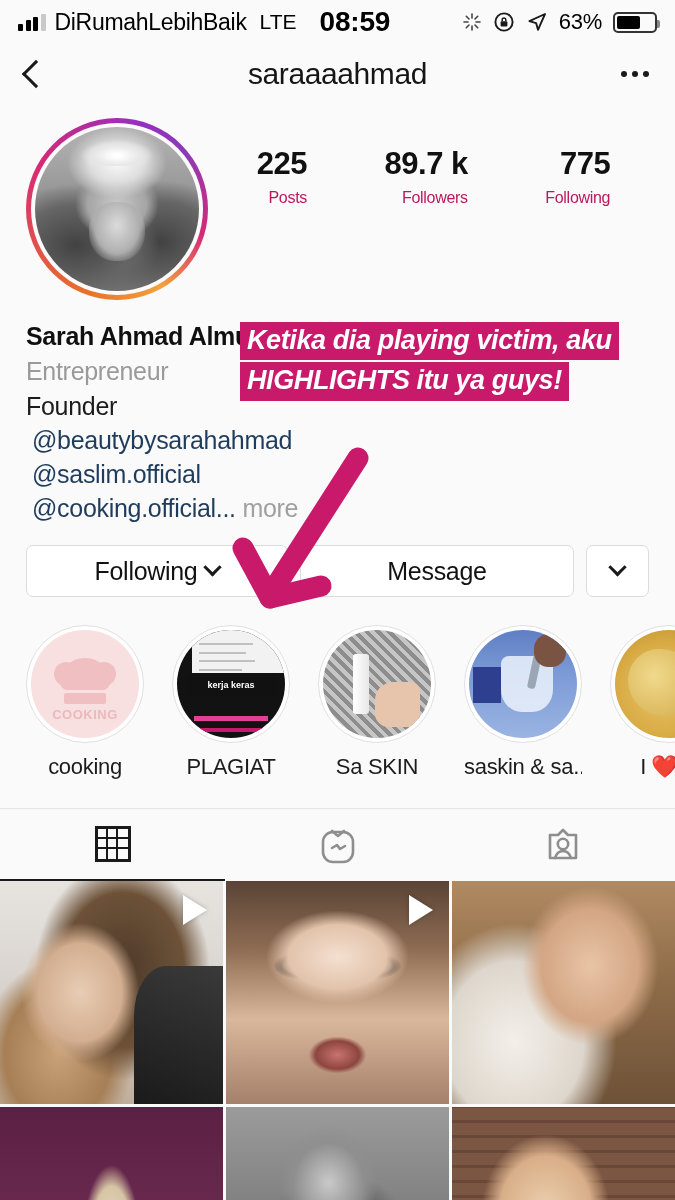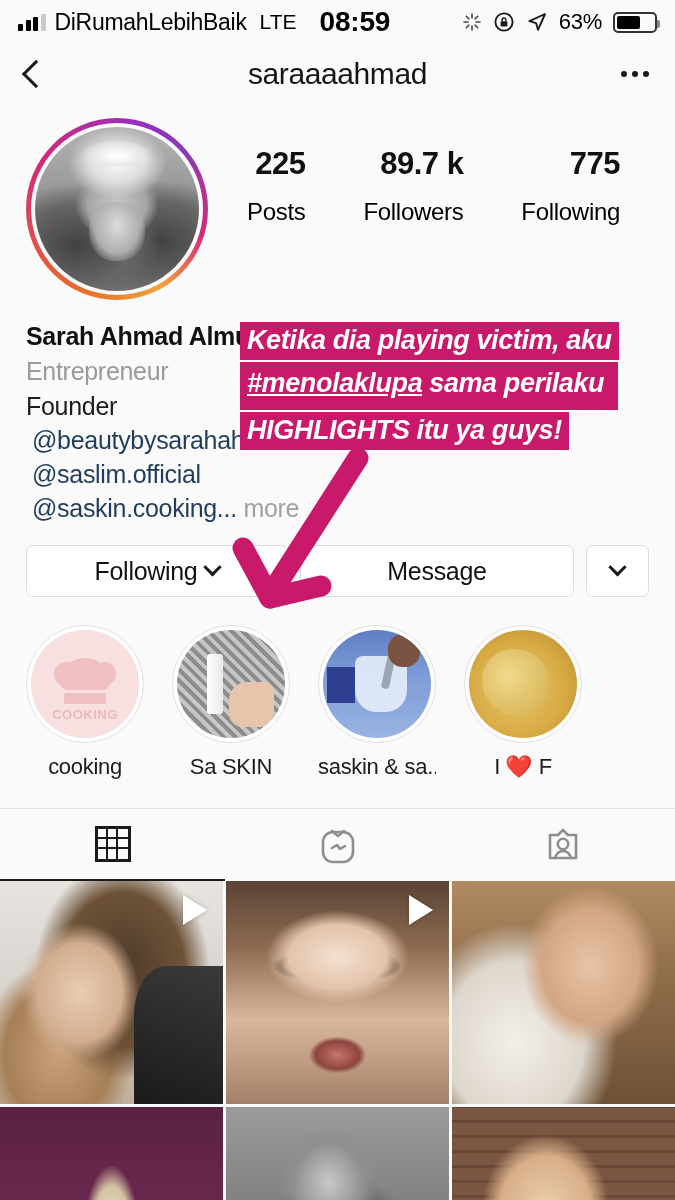--- a/index.html
+++ b/index.html
@@ -79,21 +79,21 @@
   }
   .avatar-img::after {
     content:""; position:absolute; left:33%; top:46%; width:34%; height:36%;
     background: radial-gradient(ellipse at 50% 40%, #dcd6d0 0%, #b3aca6 55%, transparent 80%);
     border-radius: 46%;
   }
 
   .stats { flex: 1; display: flex; justify-content: space-around; padding: 28px 0 0 10px; }
   .stat { text-align: right; cursor: pointer; }
   .stat .num { font-size: 31px; font-weight: bold; color: #111; letter-spacing: -0.5px; }
-  .stat .lbl { font-size: 24px; color: #000000; margin-top: 16px; letter-spacing: -0.3px; }
+  .stat .lbl { font-size: 16px; color: #be185d; margin-top: 7px; letter-spacing: -0.3px; }
 
   
   .bio { padding: 22px 26px 0 26px; position: relative; }
   .bio .name { font-size: 25px; font-weight: bold; color: #101010; letter-spacing: -0.3px; }
   .bio .line { font-size: 25px; color: #1c1c1c; margin-top: 6px; letter-spacing: -0.3px; }
   .bio .muted { color: #9a9a9a; }
   .bio .handle { font-size: 25px; color: #1f3c5c; margin-top: 5px; padding-left: 6px;
                  letter-spacing: -0.3px; cursor: pointer; }
   .bio .more { color: #a0a0a0; }
 
@@ -301,28 +301,27 @@
     </div>
   </div>
 
   <div class="bio">
     <div class="name">Sarah Ahmad Almusaiteer</div>
     <div class="line muted">Entrepreneur</div>
     <div class="line">Founder</div>
     <div class="handle">@beautybysarahahmad</div>
     <div class="handle">@saslim.official</div>
     <div class="handle">
-      <span>@saskin.cooking...</span>
+      <span>@cooking.official...</span>
       <span class="more">more</span>
     </div>
   </div>
 
   <div class="anno">
     <div><span>Ketika dia playing victim, aku</span></div>
-    <div><span><u>#menolaklupa</u><span> sama perilaku</span></span></div>
     <div><span>HIGHLIGHTS itu ya guys!</span></div>
   </div>
 
   <div class="arrow">
     <svg width="180" height="190" viewBox="0 0 180 190">
       <g stroke="#c9196b" stroke-width="21" stroke-linecap="round" fill="none">
         <path d="M133 18 L47 152"></path>
         <path d="M18 108 L45 158"></path>
         <path d="M45 158 L96 146"></path>
       </g>
@@ -352,20 +351,36 @@
               <div class="top"></div>
               <div class="band"></div>
             </div>
         <div class="cook-word">COOKING</div>
       </div>
         </div>
       <div class="cap">cooking</div>
     </div>
     <div class="hl">
       <div class="circ">
+          <div class="thumb t-plagiat">
+        <div class="top-wh"></div>
+        <div class="ln" style="top:12%;width:50%"></div>
+            <div class="ln" style="top:20%;width:44%"></div>
+        <div class="ln" style="top:28%;width:52%"></div>
+            <div class="ln" style="top:36%;width:40%"></div>
+        <div class="blk"></div>
+        <div class="kk">kerja keras</div>
+        <div class="pk"></div>
+            <div class="pk2"></div>
+      </div>
+        </div>
+      <div class="cap">PLAGIAT</div>
+    </div>
+    <div class="hl">
+      <div class="circ">
           <div class="thumb t-saskin">
         <div class="bottle"></div>
             <div class="hand"></div>
       </div>
         </div>
       <div class="cap">Sa SKIN</div>
     </div>
     <div class="hl">
       <div class="circ">
           <div class="thumb t-glass">

